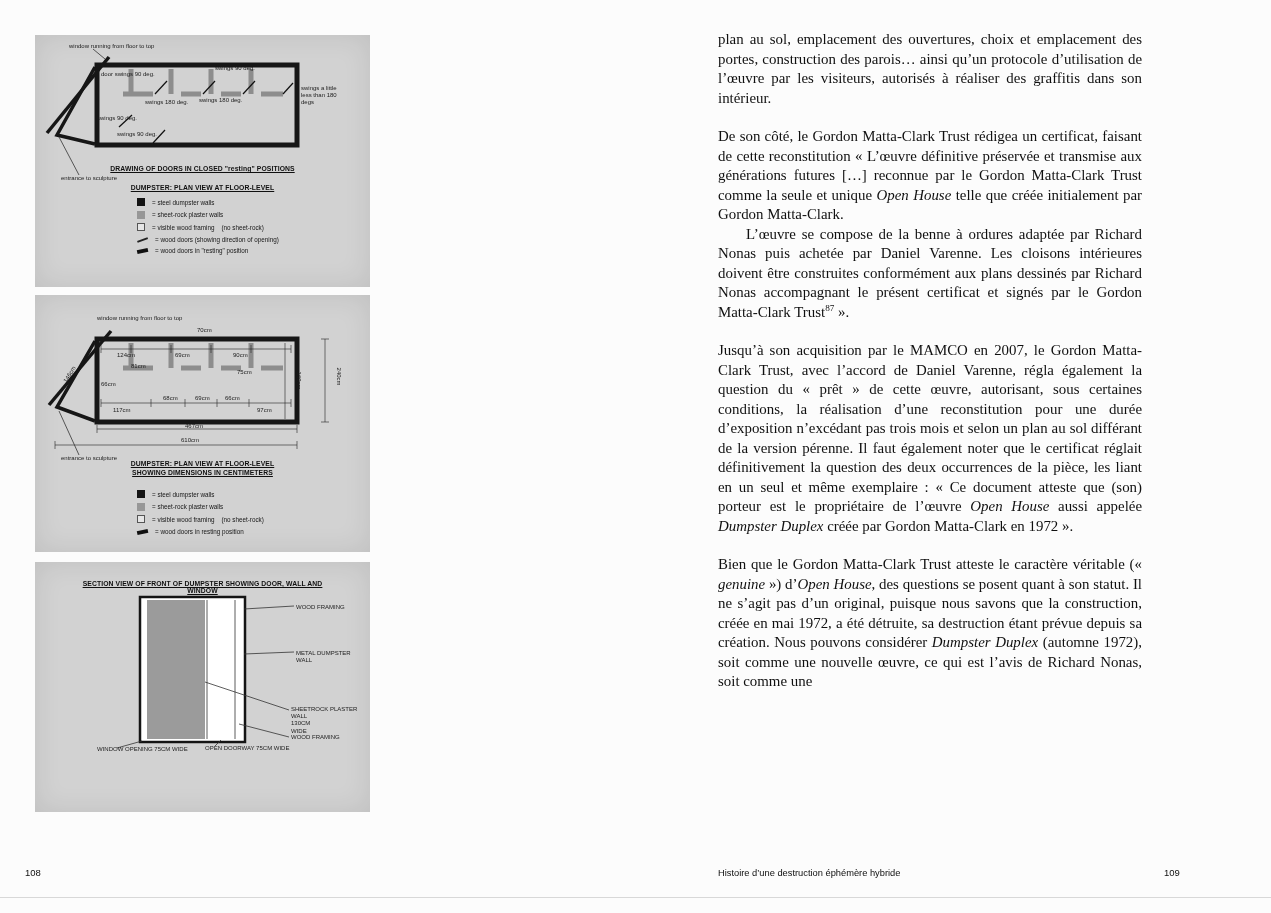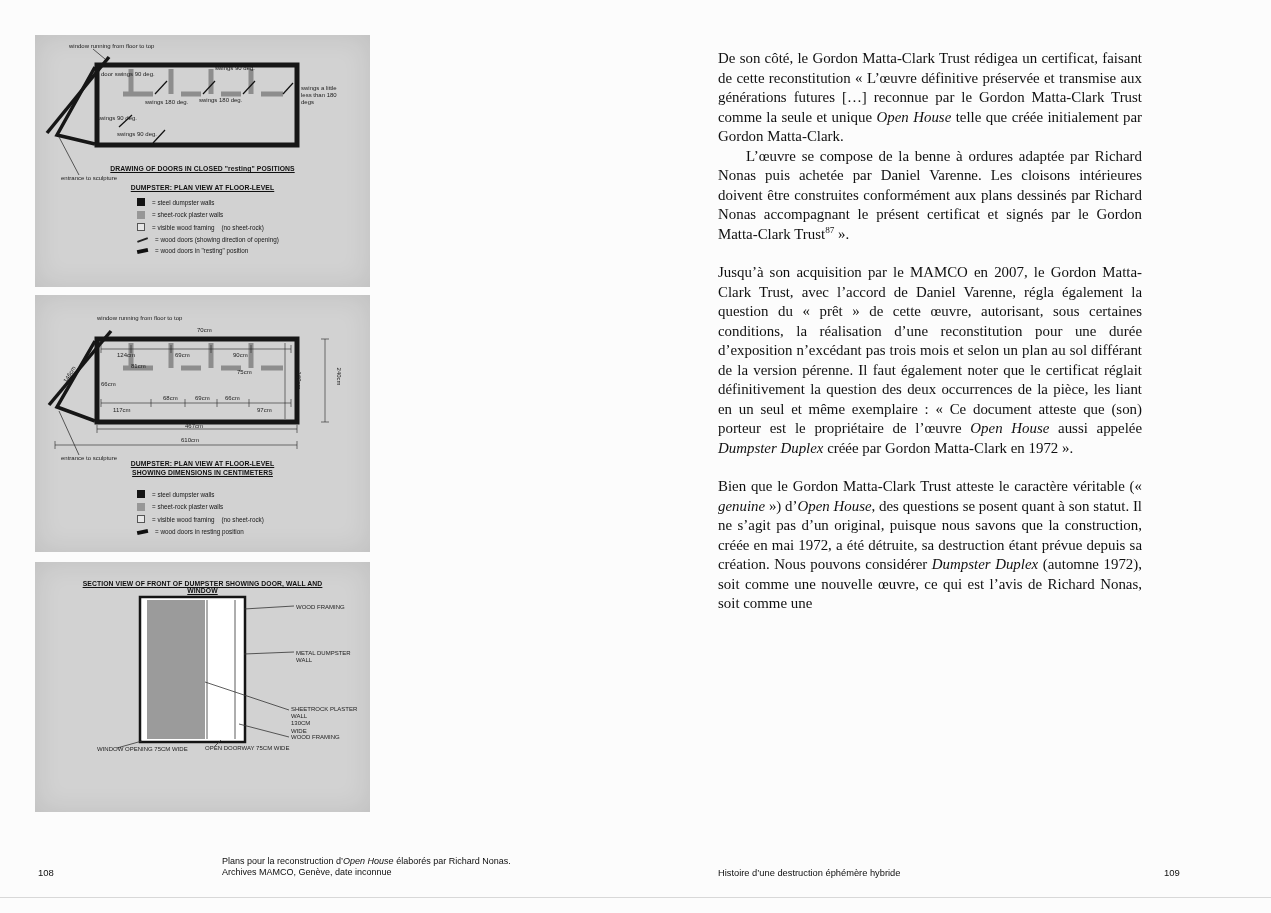--- a/index.html
+++ b/index.html
@@ -210,27 +210,24 @@
         <span class="ann" style="left: 261px; top: 88px; width: 60px;">METAL DUMPSTER WALL</span>
         <span class="ann" style="left: 256px; top: 144px; width: 70px;">SHEETROCK PLASTER WALL
 130CM
 WIDE</span>
         <span class="ann" style="left: 256px; top: 172px;">WOOD FRAMING</span>
         <span class="ann" style="left: 62px; top: 184px;">WINDOW OPENING 75CM WIDE</span>
         <span class="ann" style="left: 170px; top: 183px;">OPEN DOORWAY 75CM WIDE</span>
       </div>
   </figure>
 
-  <div class="caption">
-    <div><span>Plans pour la reconstruction d’</span><i>Open House</i><span> élaborés par Richard Nonas.</span></div>
-    <div>Archives MAMCO, Genève, date inconnue</div>
-  </div>
-  <div class="page-num" style="left:38px">108</div>
+  <div class="page-num" style="left:25px">108</div>
 
   <div class="text-col" lang="fr">
+    <p class="para"><span>plan au sol, emplacement des ouvertures, choix et emplacement des portes, construction des parois… ainsi qu’un protocole d’utilisation de l’œuvre par les visiteurs, autorisés à réaliser des graffitis dans son intérieur.</span></p>
     <p class="para gap"><span>De son côté, le Gordon Matta-Clark Trust rédigea un certificat, faisant de cette reconstitution « L’œuvre définitive préservée et transmise aux générations futures […] reconnue par le Gordon Matta-Clark Trust comme la seule et unique </span><i>Open House</i><span> telle que créée initialement par Gordon Matta-Clark.</span></p>
     <p class="para indent"><span>L’œuvre se compose de la benne à ordures adaptée par Richard Nonas puis achetée par Daniel Varenne. Les cloisons intérieures doivent être construites conformément aux plans dessinés par Richard Nonas accompagnant le présent certificat et signés par le Gordon Matta-Clark Trust</span><sup>87</sup><span> ».</span></p>
     <p class="para gap"><span>Jusqu’à son acquisition par le MAMCO en 2007, le Gordon Matta-Clark Trust, avec l’accord de Daniel Varenne, régla également la question du « prêt » de cette œuvre, autorisant, sous certaines conditions, la réalisation d’une reconstitution pour une durée d’exposition n’excédant pas trois mois et selon un plan au sol différant de la version pérenne. Il faut également noter que le certificat réglait définitivement la question des deux occurrences de la pièce, les liant en un seul et même exemplaire : « Ce document atteste que (son) porteur est le propriétaire de l’œuvre </span><i>Open House</i><span> aussi appelée </span><i>Dumpster Duplex</i><span> créée par Gordon Matta-Clark en 1972 ».</span></p>
     <p class="para gap"><span>Bien que le Gordon Matta-Clark Trust atteste le caractère véritable (« </span><i>genuine</i><span> ») d’</span><i>Open House</i><span>, des questions se posent quant à son statut. Il ne s’agit pas d’un original, puisque nous savons que la construction, créée en mai 1972, a été détruite, sa destruction étant prévue depuis sa création. Nous pouvons considérer </span><i>Dumpster Duplex</i><span> (automne 1972), soit comme une nouvelle œuvre, ce qui est l’avis de Richard Nonas, soit comme une</span></p>
   </div>
 
   <div class="running-footer">Histoire d’une destruction éphémère hybride</div>
   <div class="page-num" style="left:1164px">109</div>
 
   <div class="page-edge-line"></div>

